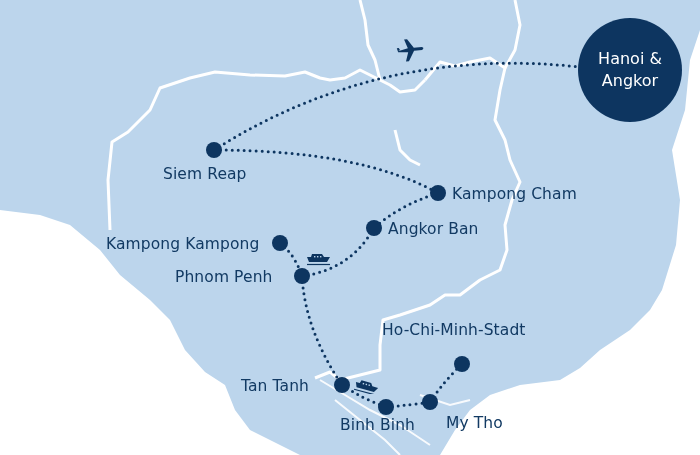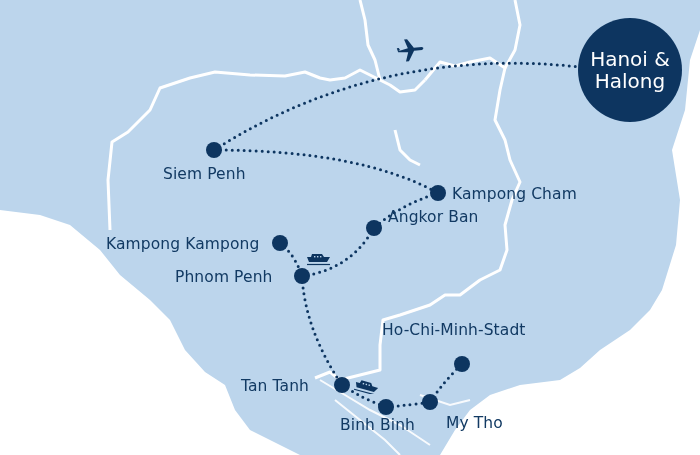--- a/index.html
+++ b/index.html
@@ -1,21 +1,21 @@
 <!DOCTYPE html>
 <html><head>
 <meta charset="utf-8">
 <style>
   html, body { margin: 0; padding: 0; }
   body { width: 700px; height: 455px; overflow: hidden; background: #ffffff; font-family: "DejaVu Sans", sans-serif; }
   .map { position: relative; width: 700px; height: 455px; overflow: hidden; }
   svg.base { position: absolute; left: 0; top: 0; }
   .label { position: absolute; color: #123a63; font-size: 15.5px; font-weight: 500; white-space: nowrap; letter-spacing: 0.1px; line-height: 18px; }
   .dot { position: absolute; width: 16px; height: 16px; border-radius: 50%; background: #0d3560; }
-  .hub { position: absolute; left: 578px; top: 18px; width: 104px; height: 104px; border-radius: 50%; background: #0d3560; color: #ffffff; display: flex; align-items: center; justify-content: center; text-align: center; font-size: 20px; line-height: 22px; font-weight: 500; }
+  .hub { position: absolute; left: 578px; top: 18px; width: 104px; height: 104px; border-radius: 50%; background: #0d3560; color: #ffffff; display: flex; align-items: center; justify-content: center; text-align: center; font-size: 16px; line-height: 22px; font-weight: 500; }
   .hub span { display: block; }
   .icon { position: absolute; }
 </style>
 </head>
 <body>
 
 <div class="map">
   <svg class="base" width="700" height="455" viewBox="0 0 700 455">
 
     <path fill="#bcd5ec" d="M0,0 L700,0 L700,30 L690,60 L685,110 L672,150 L680,200 L676,245 L662,290 L650,310 L630,330 L600,350 L580,368 L560,380 L520,385 L490,395 L470,410 L455,430 L440,455 L300,455 L270,440 L250,430 L235,410 L225,385 L205,372 L185,350 L170,320 L150,300 L120,275 L100,250 L70,225 L40,215 L0,210 Z"></path>
@@ -43,21 +43,21 @@
       <path d="M302,276 Q305,330 342,385"></path>
       <path d="M342,385 Q365,400 386,407"></path>
       <path d="M386,407 Q410,405 430,402"></path>
       <path d="M430,402 Q445,380 462,364"></path>
     </g>
   </svg>
 
   <div class="hub">
     <div>
       <span>Hanoi &amp;</span>
-      <span>Halong</span>
+      <span>Angkor</span>
     </div>
   </div>
 
   <svg class="icon" style="left:396px;top:37px" width="30" height="26" viewBox="0 0 30 26">
     <path fill="#0d3560" d="M2,13 L12,11 L9,2 L12,2 L18,11 L26,11 Q29,12 26,14 L18,14 L12,24 L9,24 L12,15 L2,14 L1,10 L3,10 L4,12 Z" transform="rotate(-5 15 13)"></path>
   </svg>
 
   <svg class="icon" style="left:306px;top:252px" width="26" height="14" viewBox="0 0 26 14">
     <path fill="#0d3560" d="M6,2 L16,2 L18,5 L24,5 L21,10 L3,10 L1,5 L5,5 Z"></path>
     <rect x="8" y="4" width="1.4" height="1.4" fill="#bcd5ec"></rect>
@@ -69,27 +69,27 @@
     <g transform="rotate(15 13 7)">
       <path fill="#0d3560" d="M6,2 L16,2 L18,5 L24,5 L21,10 L3,10 L1,5 L5,5 Z"></path>
       <rect x="8" y="4" width="1.4" height="1.4" fill="#bcd5ec"></rect>
       <rect x="11" y="4" width="1.4" height="1.4" fill="#bcd5ec"></rect>
       <rect x="14" y="4" width="1.4" height="1.4" fill="#bcd5ec"></rect>
       <path d="M1,12.5 L24,12.5" stroke="#0d3560" stroke-width="1.2"></path>
     </g>
   </svg>
 
   <div class="dot" style="left:206px;top:142px"></div>
-  <div class="label" style="left:163px;top:165px">Siem Penh</div>
+  <div class="label" style="left:163px;top:165px">Siem Reap</div>
 
   <div class="dot" style="left:430px;top:185px"></div>
   <div class="label" style="left:452px;top:185px">Kampong Cham</div>
 
   <div class="dot" style="left:366px;top:220px"></div>
-  <div class="label" style="left:388px;top:208px">Angkor Ban</div>
+  <div class="label" style="left:388px;top:220px">Angkor Ban</div>
 
   <div class="dot" style="left:272px;top:235px"></div>
   <div class="label" style="left:106px;top:235px">Kampong Kampong</div>
 
   <div class="dot" style="left:294px;top:268px"></div>
   <div class="label" style="left:175px;top:268px">Phnom Penh</div>
 
   <div class="dot" style="left:454px;top:356px"></div>
   <div class="label" style="left:382px;top:321px">Ho-Chi-Minh-Stadt</div>
 

